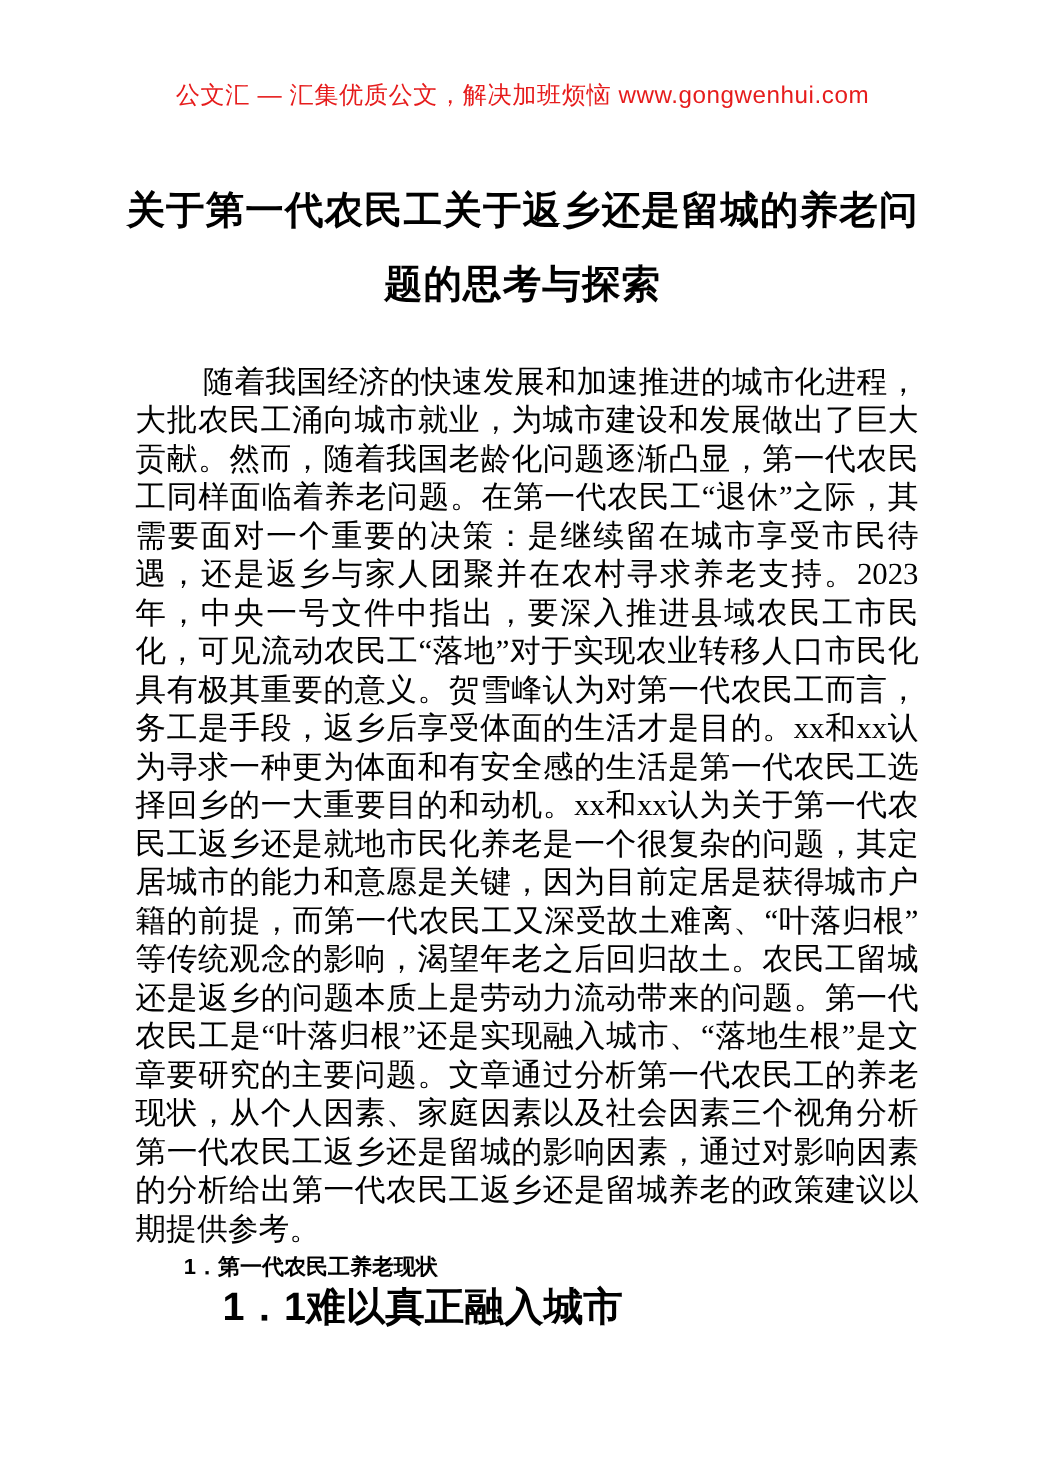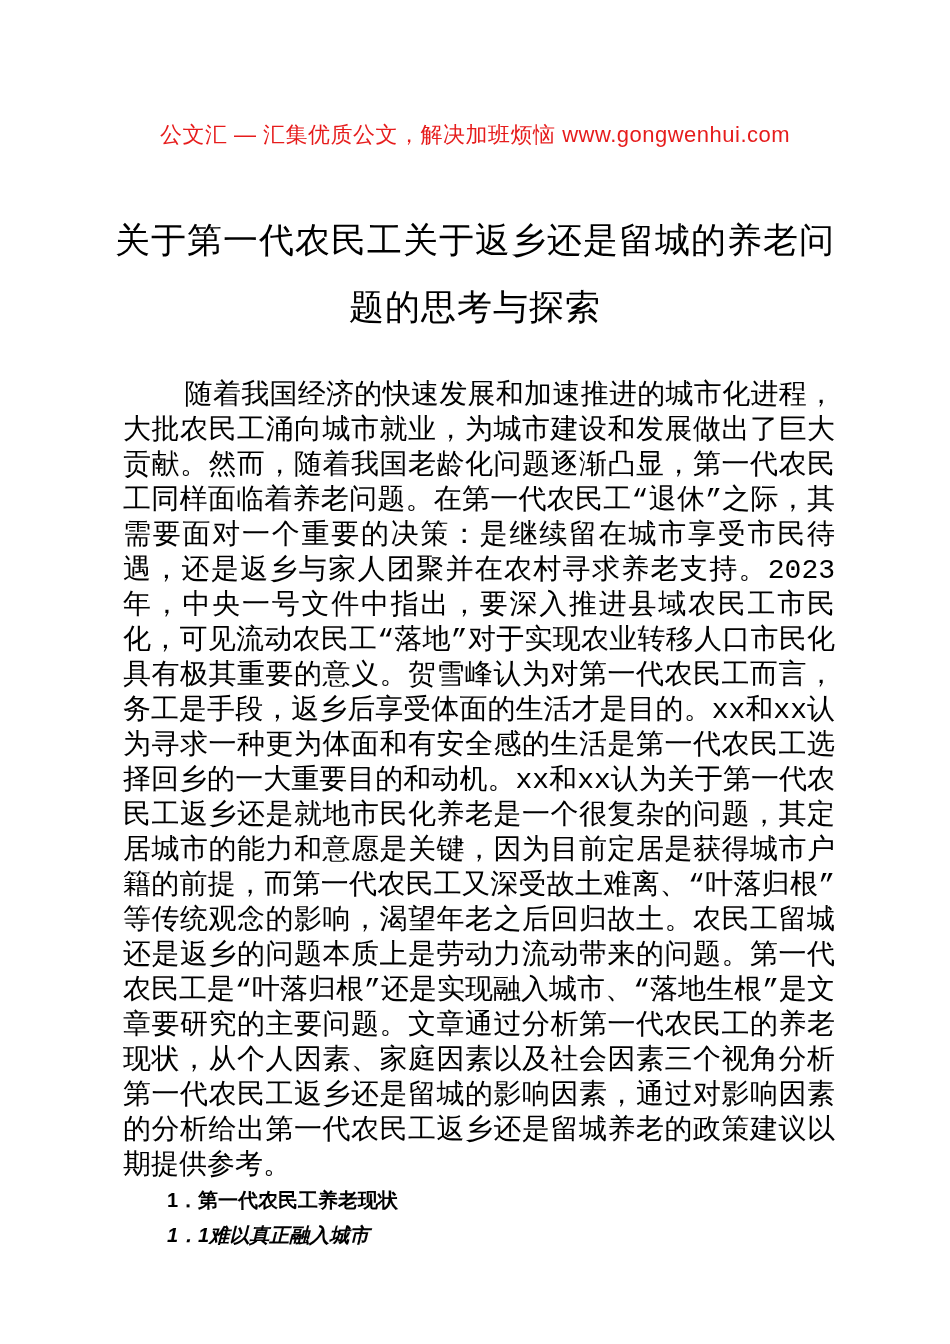--- a/index.html
+++ b/index.html
@@ -9,64 +9,63 @@
   }
   .page {
     position: relative;
     width: 950px;
     height: 1344px;
     background: #ffffff;
     overflow: hidden;
     color: #000000;
   }
   .site-header {
-    margin-top: 120px;
+    margin-top: 72px;
     text-align: center;
     font-family: "Liberation Sans", "DejaVu Sans", sans-serif;
     font-size: 22px;
     line-height: 30px;
     font-weight: 400;
     letter-spacing: 0.5px;
   }
   .doc-title {
     margin: 56px auto 0 auto;
     width: 724px;
     text-align: center;
     font-family: "Liberation Sans", "DejaVu Sans", sans-serif;
     font-size: 35px;
-    font-weight: 400;
+    font-weight: 700;
     line-height: 67px;
     letter-spacing: 1px;
   }
   .doc-body {
     margin: 38px 115px 0 123px;
   }
   .para {
-    font-family: Liberation Mono, monospace;
+    font-family: Liberation Serif, serif;
     font-size: 28px;
     line-height: 35px;
     text-align: justify;
     text-indent: 2.2em;
     letter-spacing: 0px;
     word-break: break-all;
   }
   .heading-1 {
     font-family: "Liberation Sans", "DejaVu Sans", sans-serif;
     font-size: 20px;
     line-height: 35px;
     font-weight: 700;
     text-indent: 2.2em;
   }
   .heading-2 {
     font-family: "Liberation Sans", "DejaVu Sans", sans-serif;
-    font-size: 20px;
+    font-size: 36px;
     line-height: 35px;
     font-weight: 700;
     text-indent: 2.2em;
-    font-style: italic;
   }
 </style>
 </head>
 <body>
 
 <div class="page" style="background: rgb(255, 255, 255);">
 
   <div class="site-header" style="color: rgb(230, 28, 28);">公文汇 — 汇集优质公文，解决加班烦恼 www.gongwenhui.com</div>
 
   <div class="doc-title">关于第一代农民工关于返乡还是留城的养老问题的思考与探索</div>

